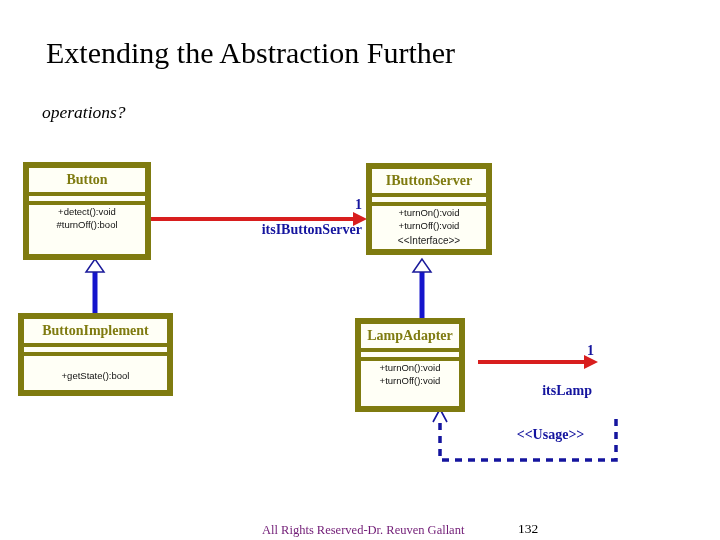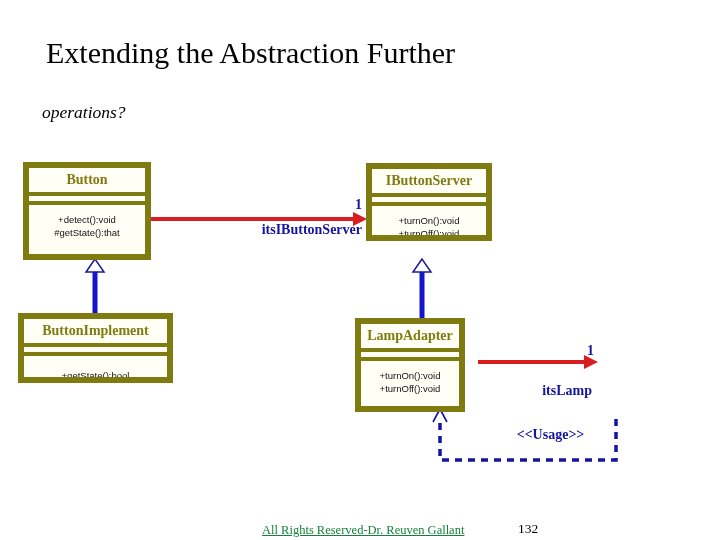--- a/index.html
+++ b/index.html
@@ -11,41 +11,41 @@
   .slide-title{
     position:absolute;left:46px;top:28px;width:620px;
     font-size:30px;color:#000;white-space:nowrap;margin-top:8px;
   }
   .subtitle{
     position:absolute;left:42px;top:76px;width:640px;
     font-style:italic;font-size:17.5px;line-height:24px;color:#000;
   }
   .subtitle sup{font-size:11px;margin-right:4px;}
   .footer-text{
-    position:absolute;left:262px;top:523px;font-size:12.5px;color:#15803d;white-space:nowrap;text-decoration:underline;
+    position:absolute;left:262px;top:523px;font-size:12.5px;color:#701a75;white-space:nowrap;
   }
   .page-number{
     position:absolute;left:518px;top:521px;font-size:13.5px;color:#000;
   }
   
   .uml-box{
     position:absolute;box-sizing:border-box;background:#7f7b10;
     padding:6px;display:flex;flex-direction:column;row-gap:4px;
   }
   .box-title{
     background:#fffff6;color:#7f7b10;
     font-family:"Liberation Serif", serif;font-weight:bold;font-size:14px;
     height:24px;line-height:24px;text-align:center;
     white-space:nowrap;overflow:hidden;flex:none;
   }
   .box-strip{background:#fffff6;height:5px;flex:none;}
   .box-ops{
     background:#fffff6;flex:1;overflow:hidden;
     font-family:"Liberation Sans", sans-serif;font-size:9.5px;line-height:13px;
-    color:#111;text-align:center;padding-top:8px;box-sizing:border-box;
+    color:#111;text-align:center;box-sizing:border-box;
   }
   .box-ops.tight{padding-top:13px;}
   .stereotype{color:#222;margin-top:2px;font-size:10px;}
   
   .rel-label{
     position:absolute;color:#14149e;font-weight:bold;
     font-family:"Liberation Serif", serif;font-size:14px;white-space:nowrap;
   }
   .t-right{text-align:right;}
   .t-center{text-align:center;}
@@ -78,35 +78,35 @@
 
     <polyline points="440,423 440,460 616,460 616,413" fill="none" stroke="#15159e" stroke-width="3.5" stroke-dasharray="7,6"></polyline>
     <path d="M433,422 L440,409 L447,422" fill="none" stroke="#15159e" stroke-width="1.6"></path>
   </svg>
 
   <div class="uml-box" style="left:23px;top:162px;width:128px;height:98px;">
     <div class="box-title">Button</div>
     <div class="box-strip"></div>
     <div class="box-ops">
       <div>+detect():void</div>
-      <div>#getState():that</div>
+      <div>#turnOff():bool</div>
     </div>
   </div>
 
-  <div class="uml-box" style="left:366px;top:163px;width:126px;height:78px;">
+  <div class="uml-box" style="left:366px;top:163px;width:126px;height:92px;">
     <div class="box-title">IButtonServer</div>
     <div class="box-strip"></div>
     <div class="box-ops">
       <div>+turnOn():void</div>
       <div>+turnOff():void</div>
       <div class="stereotype">&lt;&lt;Interface&gt;&gt;</div>
     </div>
   </div>
 
-  <div class="uml-box" style="left:18px;top:313px;width:155px;height:70px;">
+  <div class="uml-box" style="left:18px;top:313px;width:155px;height:83px;">
     <div class="box-title">ButtonImplement</div>
     <div class="box-strip"></div>
     <div class="box-ops tight">
       <div>+getState():bool</div>
     </div>
   </div>
 
   <div class="uml-box" style="left:355px;top:318px;width:110px;height:94px;">
     <div class="box-title">LampAdapter</div>
     <div class="box-strip"></div>

